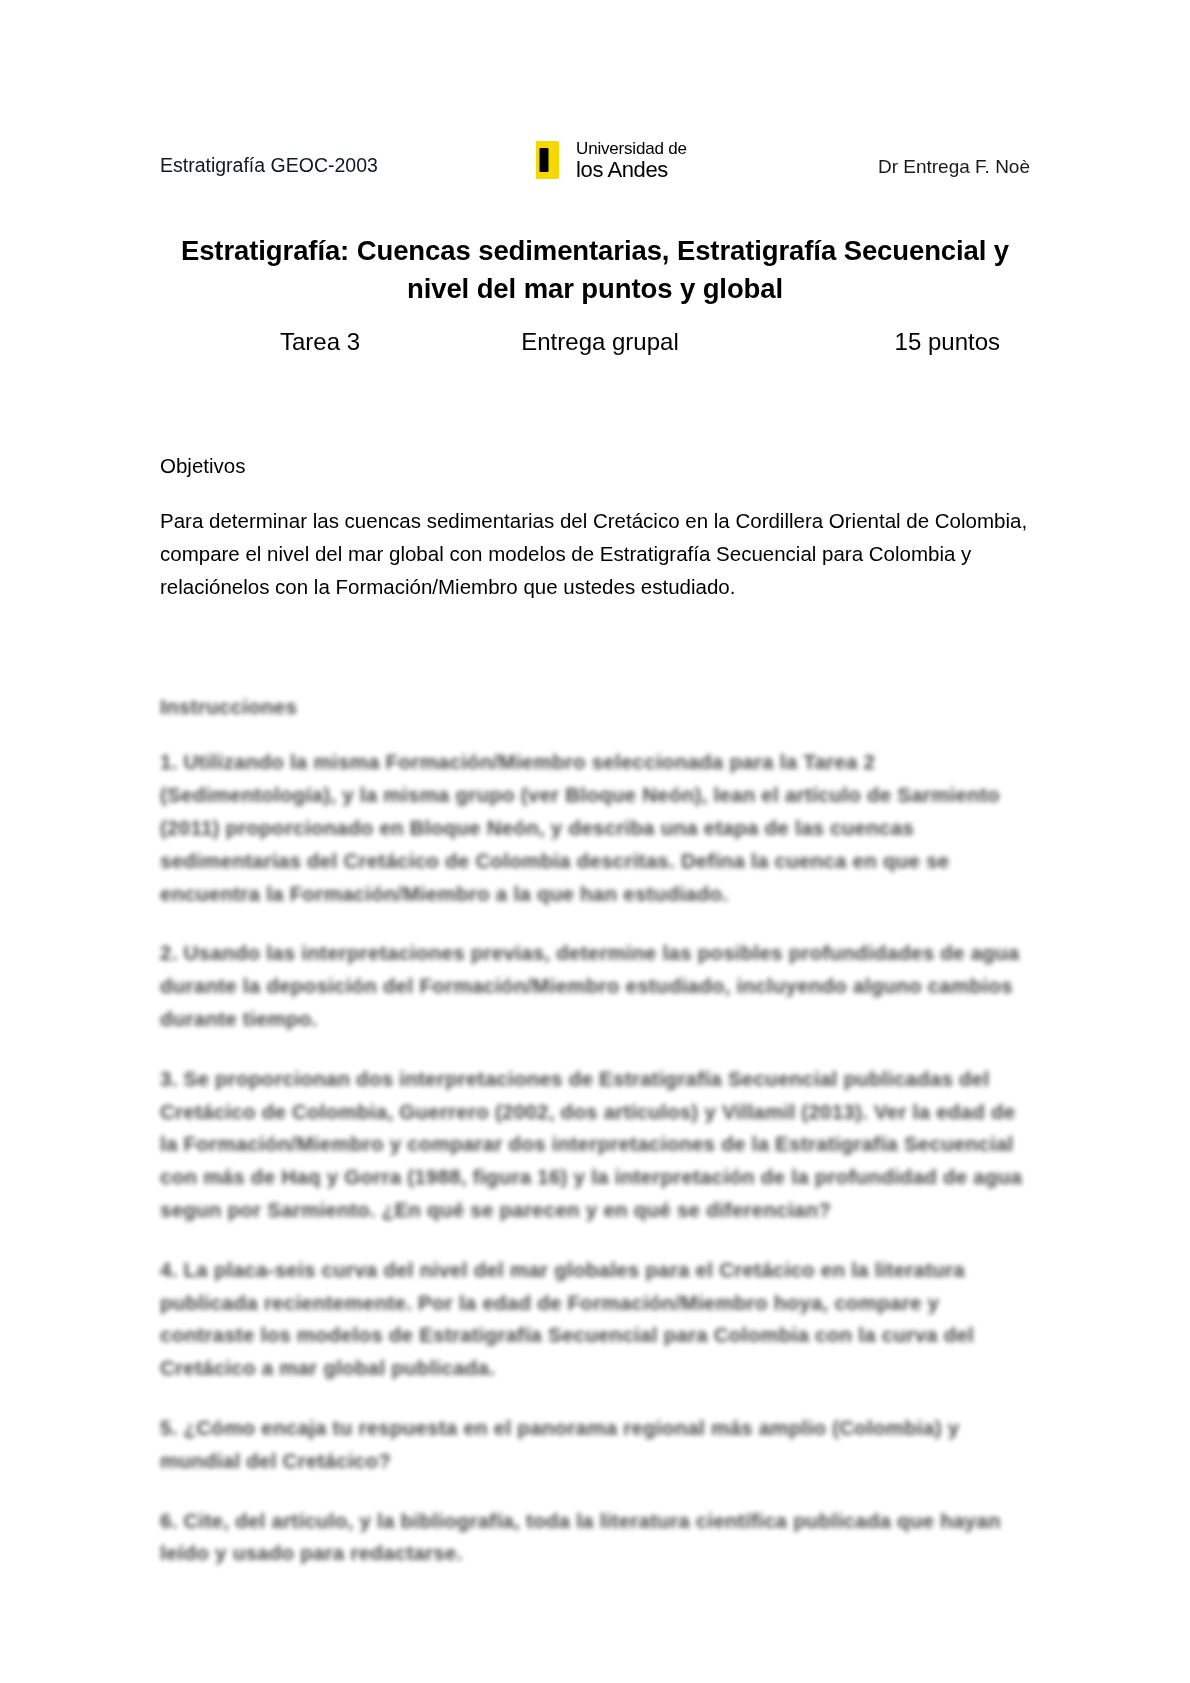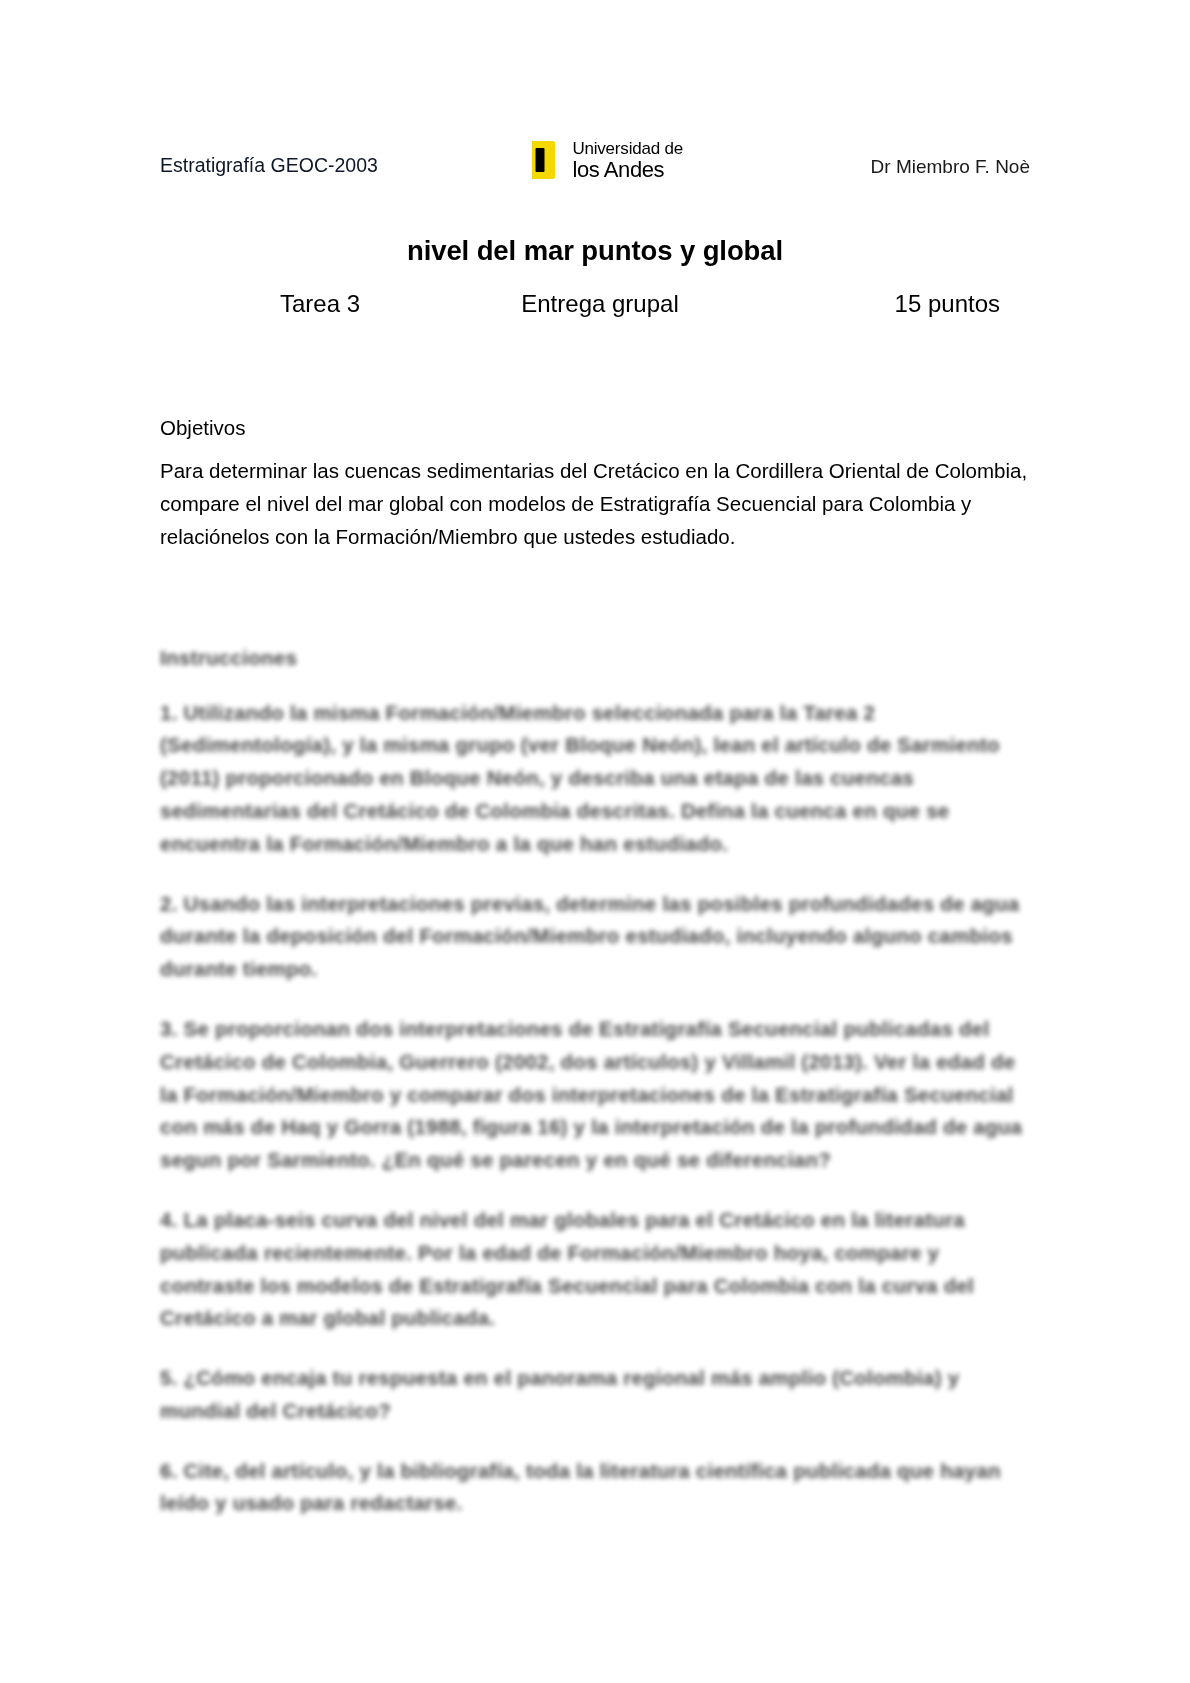--- a/index.html
+++ b/index.html
@@ -116,21 +116,21 @@
   .subtitle-row .s2 { width: 300px; text-align: center; }
   .subtitle-row .s3 { width: 250px; text-align: right; }
 
   
   .section-heading {
     margin-top: 98px;
     font-size: 20.5px;
     font-weight: normal;
   }
   .para {
-    margin-top: 14px;
+    margin-top: 26px;
     font-size: 20.5px;
     line-height: 1.62;
     text-align: left;
   }
 
   
   .blurred {
     margin-top: 92px;
     filter: blur(2.6px);
     opacity: 0.82;
@@ -158,24 +158,25 @@
     <div class="header-left">Estratigrafía GEOC-2003</div>
 
     <div class="logo">
       <div class="logo-mark"></div>
       <div class="logo-text">
         <span class="l1">Universidad de</span>
         <span class="l2">los Andes</span>
       </div>
     </div>
 
-    <div class="header-right">Dr Miembro F. Noè</div>
+    <div class="header-right">Dr Entrega F. Noè</div>
   </div>
 
   <div class="doc-title">
+    <div>Estratigrafía: Cuencas sedimentarias, Estratigrafía Secuencial y</div>
     <div>nivel del mar puntos y global</div>
   </div>
 
   <div class="subtitle-row">
     <div class="s1">Tarea 3</div>
     <div class="s2">Entrega grupal</div>
     <div class="s3">15 puntos</div>
   </div>
 
   <div class="section-heading">Objetivos</div>

